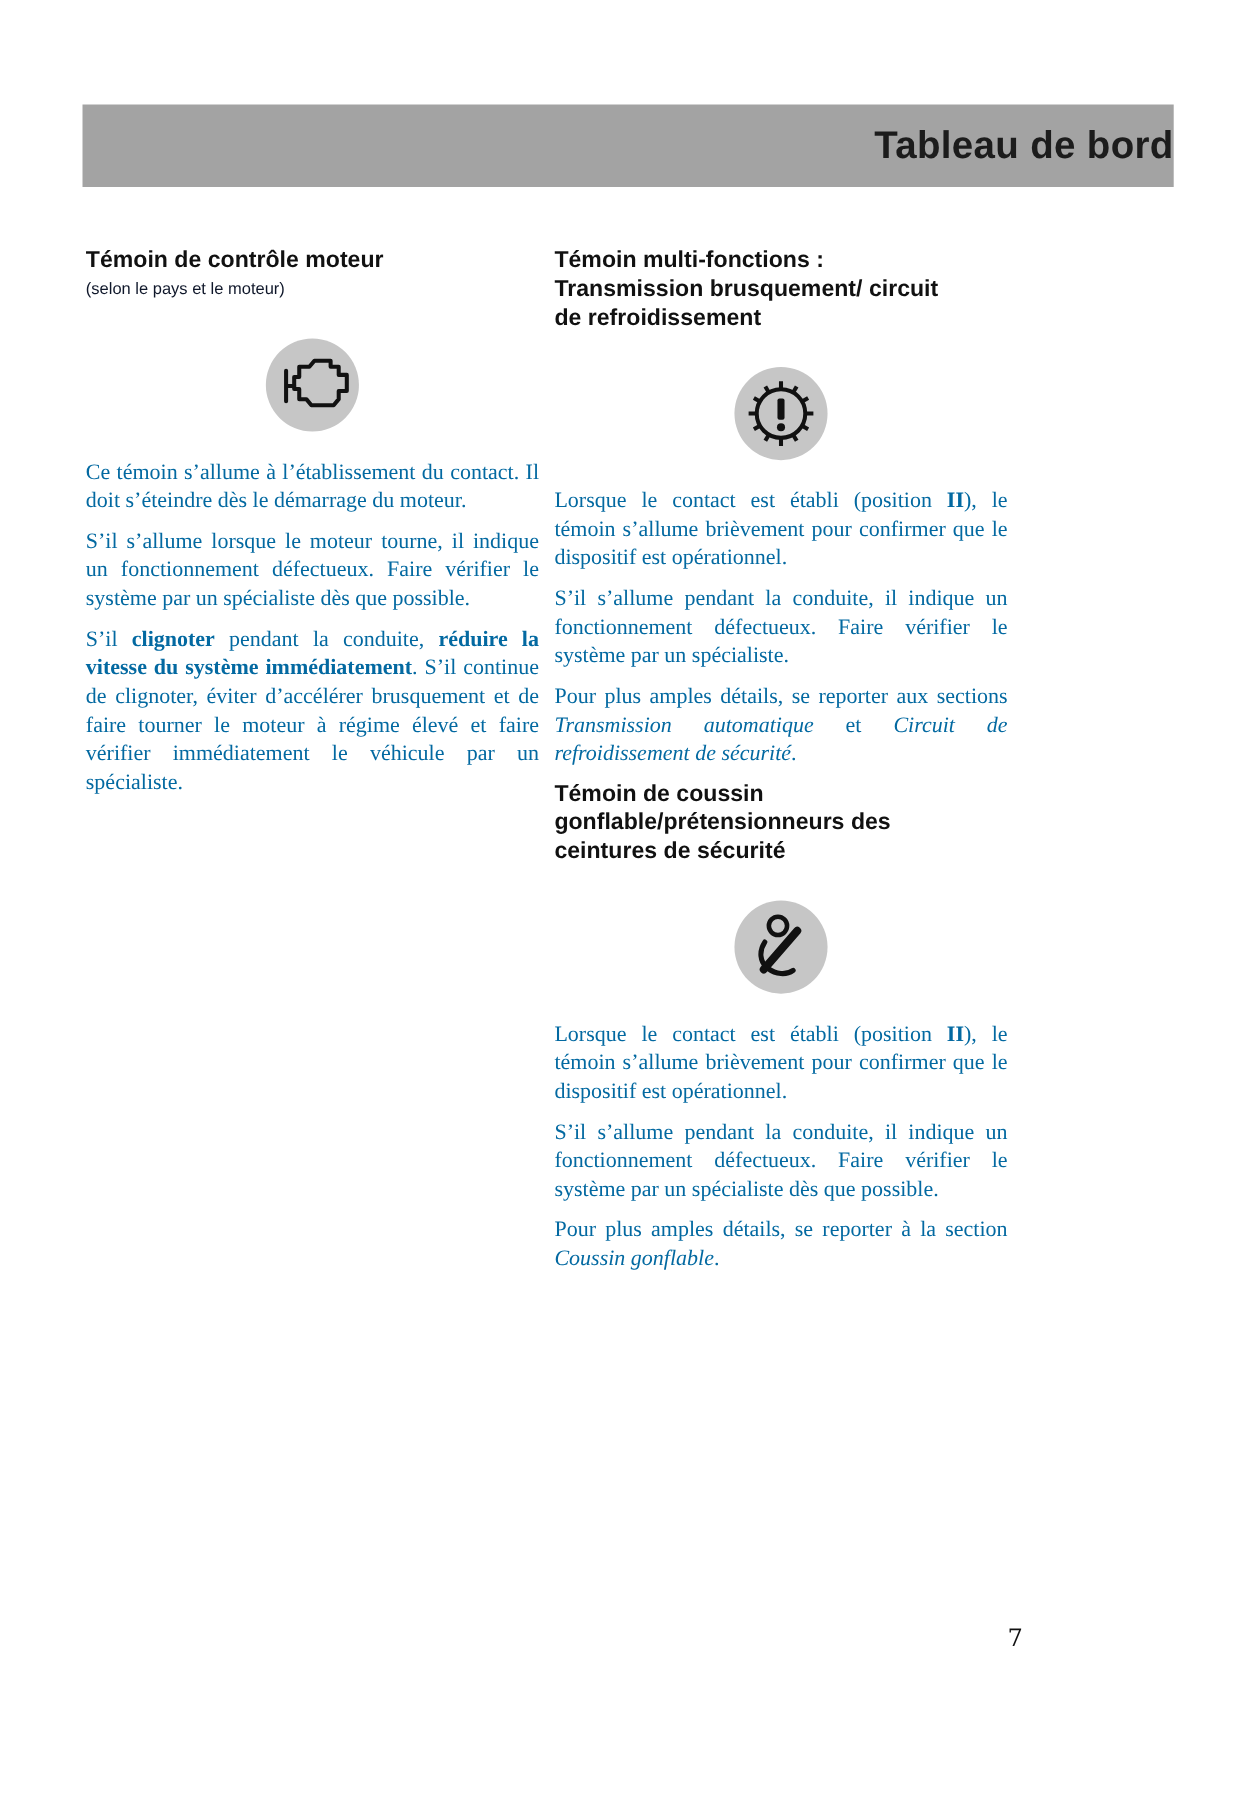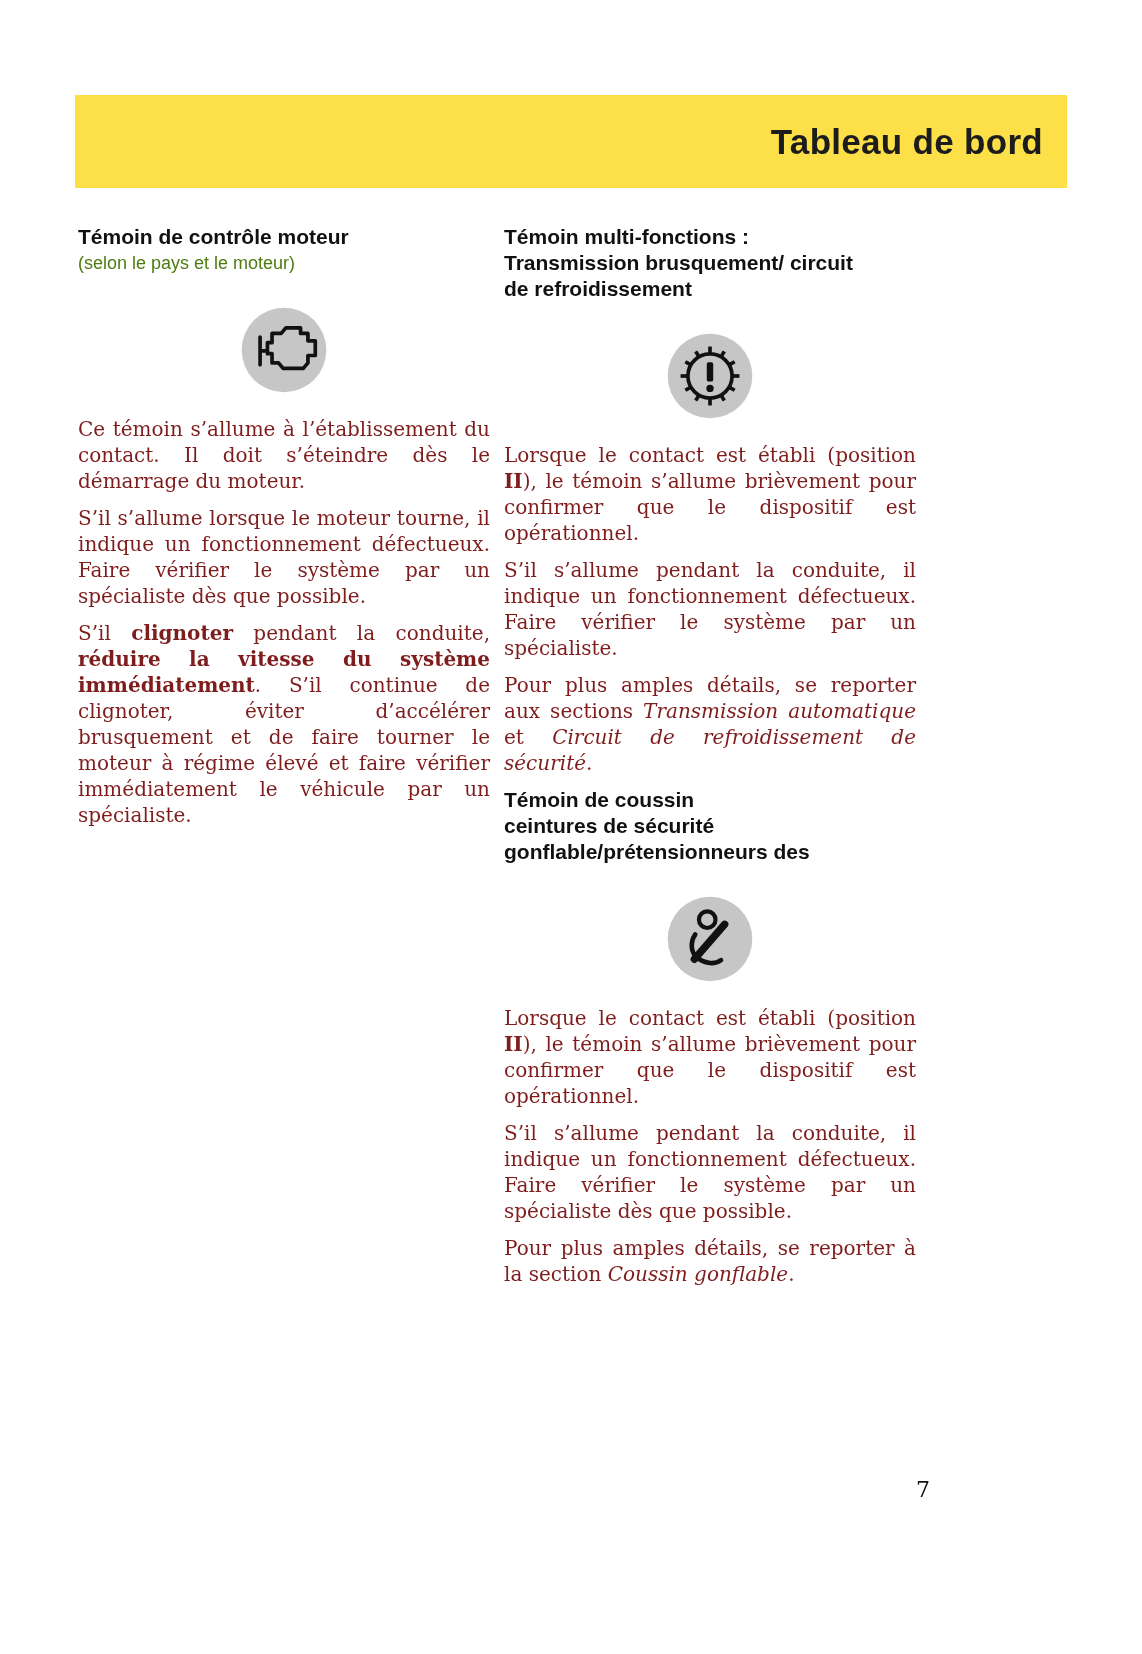--- a/index.html
+++ b/index.html
@@ -8,54 +8,54 @@
     width:1142px; height:1654px;
     position:relative;
     font-family:"DejaVu Serif", serif;
     color:#111111;
     overflow:hidden;
   }
   .page { position:absolute; inset:0; }
 
   .band {
     position:absolute; left:75px; top:95px;
-    width:992px; height:93px;
-    background:#fde047;
+    width:992px; height:75px;
+    background:#a3a3a3;
     display:flex; align-items:center; justify-content:flex-end;
-    padding-right:24px;
   }
   .band h1 {
     font-family:"Liberation Sans", sans-serif;
     font-weight:bold; font-size:35px; color:#1c1c1c;
     letter-spacing:0.3px;
   }
 
   .columns {
     position:absolute; left:78px; top:224px;
     width:852px;
     display:flex; gap:14px;
   }
   .col { width:412px; }
 
   h2 {
     font-family:"Liberation Sans", sans-serif;
     font-weight:bold; font-size:21px; line-height:26px; color:#111;
   }
   .subheading {
     font-family:"Liberation Sans", sans-serif;
-    font-weight:normal; font-size:18px; line-height:26px; color:#4d7c0f;
+    font-weight:normal; font-size:15px; line-height:26px; color:#0f172a;
   }
 
   .icon-row { display:flex; justify-content:center; margin:28px 0 20px 0; }
   svg.indicator { width:92px; height:92px; display:block; }
 
   p {
     font-size:20px; line-height:26px;
     text-align:justify; margin-bottom:11px;
-    color:#7f1d1d;
+    color:#0369a1;
+    font-family:Liberation Serif, serif;
   }
   .b { font-weight:bold; }
   .i { font-style:italic; }
 
   .section + .section { }
 
   .page-number {
     position:absolute; right:212px; bottom:152px;
     font-size:22px; color:#111;
   }
@@ -123,22 +123,22 @@
           </svg>
         </div>
         <p><span>Lorsque le contact est établi (position </span><span class="b">II</span><span>), le témoin s’allume brièvement pour confirmer que le dispositif est opérationnel.</span></p>
         <p><span>S’il s’allume pendant la conduite, il indique un fonctionnement défectueux. Faire vérifier le système par un spécialiste.</span></p>
         <p><span>Pour plus amples détails, se reporter aux sections </span><span class="i">Transmission automatique</span><span> et </span><span class="i">Circuit de refroidissement de sécurité</span><span>.</span></p>
       </div>
 
       <div class="section">
         <h2>
             <div>Témoin de coussin</div>
+            <div>gonflable/prétensionneurs des</div>
             <div>ceintures de sécurité</div>
-            <div>gonflable/prétensionneurs des</div>
           </h2>
         <div class="icon-row">
           <svg class="indicator" viewBox="0 0 100 100" aria-label="airbag-warning-icon">
             <circle cx="50" cy="50" r="46" fill="#c6c6c6"></circle>
             <circle cx="47" cy="29" r="9" fill="none" stroke="#111" stroke-width="4.5"></circle>
             <path d="M34 45 c-6 9 -5 20 3 26 c8 6 18 7 25 2" fill="none" stroke="#111" stroke-width="5" stroke-linecap="round"></path>
             <line x1="66" y1="34" x2="33" y2="72" stroke="#111" stroke-width="8" stroke-linecap="round"></line>
           </svg>
         </div>
         <p><span>Lorsque le contact est établi (position </span><span class="b">II</span><span>), le témoin s’allume brièvement pour confirmer que le dispositif est opérationnel.</span></p>

